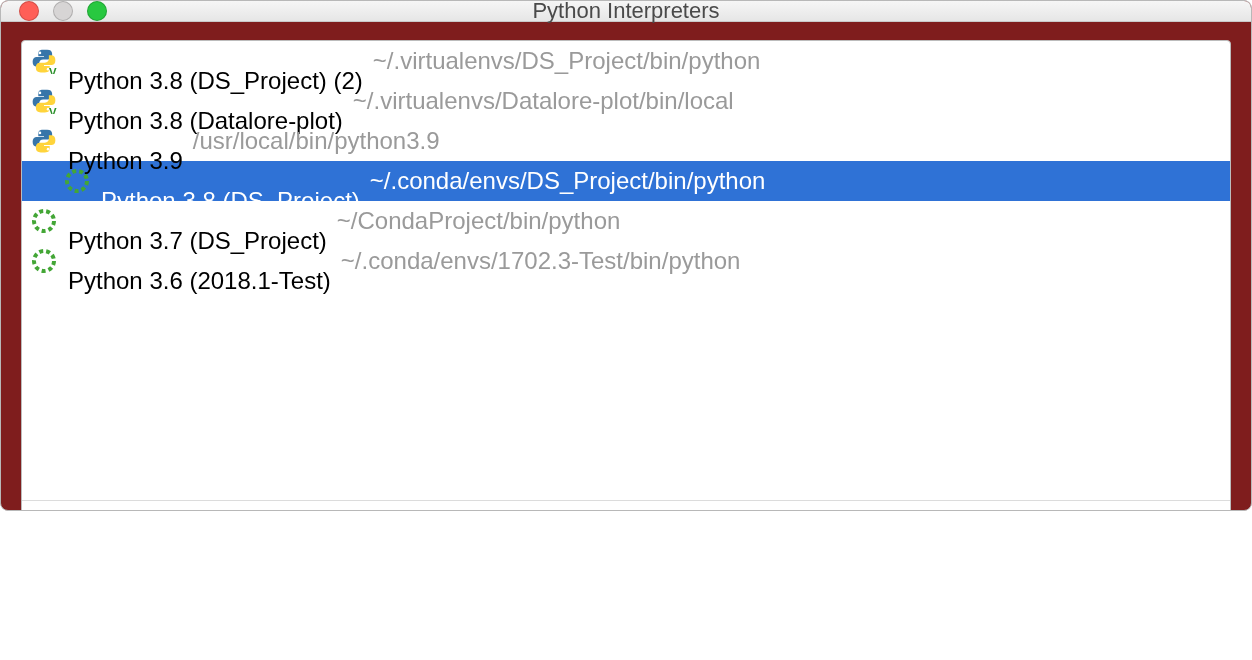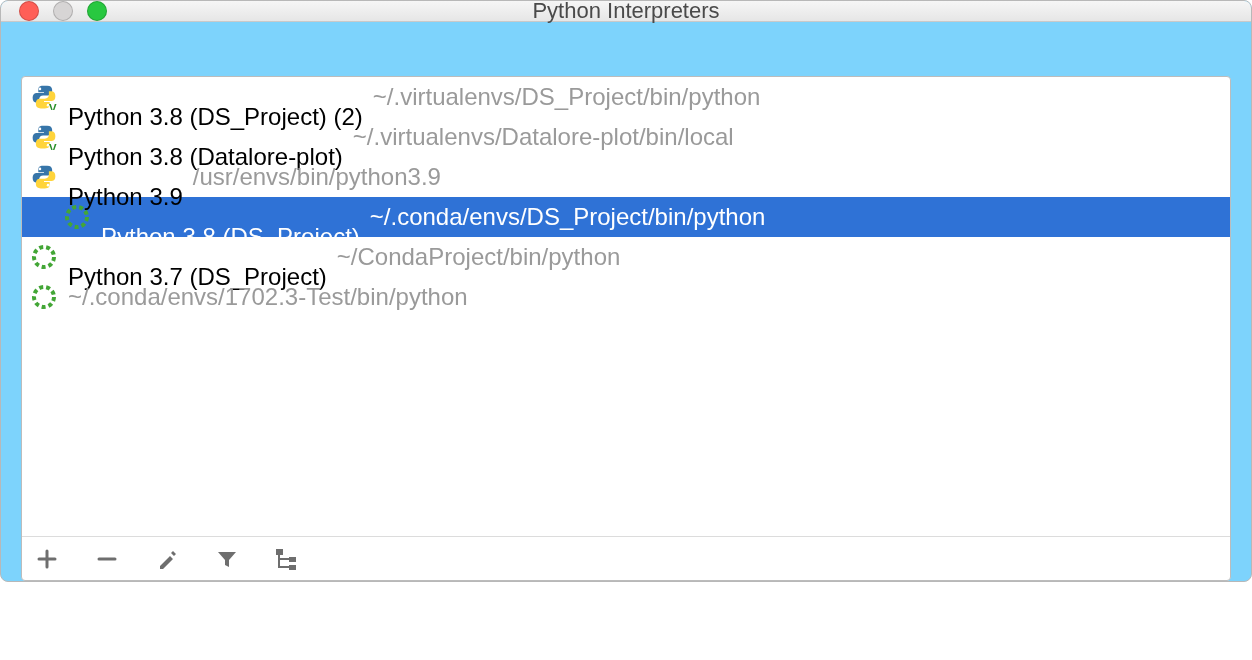--- a/index.html
+++ b/index.html
@@ -1,23 +1,23 @@
 <!DOCTYPE html>
 <html><head>
 <meta charset="utf-8">
 <style>
   * { margin: 0; padding: 0; box-sizing: border-box; }
   html, body { width: 1252px; height: 660px; font-family: -apple-system, "Helvetica Neue", Arial, sans-serif; background: #fff; }
   .dialog {
-    width: 1252px; height: 582px;
+    width: 1252px; height: 511px;
     border: 1px solid #b8b8b8;
     border-radius: 8px;
     overflow: hidden;
-    background: #7dd3fc;
-    display: flex; flex-direction: column; gap: 36px;
+    background: #7f1d1d;
+    display: flex; flex-direction: column;
   }
   .titlebar {
     height: 44px;
     background: linear-gradient(#f6f6f6,#e6e6e6);
     border-bottom: 1px solid #c9c9c9;
     display: flex; align-items: center;
     position: relative;
   }
   .traffic { display: flex; gap: 14px; padding-left: 18px; }
   .tl { width: 20px; height: 20px; border-radius: 50%; box-shadow: inset 0 0 0 1px rgba(0,0,0,.18); }
@@ -112,21 +112,21 @@
           <div class="row">
             <span class="icon">
               <svg width="26" height="26" viewBox="0 0 32 32">
                 <path d="M15 2c-5 0-6 2-6 5v3h7v1H7c-3 0-5 2-5 6s2 6 5 6h3v-4c0-3 2-5 5-5h6c3 0 5-2 5-5V7c0-3-2-5-6-5h-5z" fill="#3775a9"></path>
                 <circle cx="11" cy="6" r="1.6" fill="#fff"></circle>
                 <path d="M17 30c5 0 6-2 6-5v-3h-7v-1h9c3 0 5-2 5-6s-2-6-5-6h-3v4c0 3-2 5-5 5h-6c-3 0-5 2-5 5v2c0 3 2 5 6 5h5z" fill="#ffd43b"></path>
                 <circle cx="21" cy="26" r="1.6" fill="#fff"></circle>
               </svg>
             </span>
             <span class="name">Python 3.9</span>
-            <span class="path">/usr/envs/bin/python3.9</span>
+            <span class="path">/usr/local/bin/python3.9</span>
           </div>
           <div class="row selected">
             <span class="icon">
               <svg width="26" height="26" viewBox="0 0 26 26">
                 <circle cx="13" cy="13" r="10" fill="none" stroke="#43a636" stroke-width="4" stroke-dasharray="4 3"></circle>
               </svg>
             </span>
             <span class="name">Python 3.8 (DS_Project)</span>
             <span class="path">~/.conda/envs/DS_Project/bin/python</span>
           </div>
@@ -138,20 +138,21 @@
             </span>
             <span class="name">Python 3.7 (DS_Project)</span>
             <span class="path">~/CondaProject/bin/python</span>
           </div>
           <div class="row">
             <span class="icon">
               <svg width="26" height="26" viewBox="0 0 26 26">
                 <circle cx="13" cy="13" r="10" fill="none" stroke="#43a636" stroke-width="4" stroke-dasharray="4 3"></circle>
               </svg>
             </span>
+            <span class="name">Python 3.6 (2018.1-Test)</span>
             <span class="path">~/.conda/envs/1702.3-Test/bin/python</span>
           </div>
         </div>
 
       <div class="toolbar">
         <div class="tb-btn">
           <svg width="22" height="22" viewBox="0 0 22 22">
               <path d="M11 3v16M3 11h16" stroke="#6e6e6e" stroke-width="3" stroke-linecap="round"></path>
             </svg>
         </div>

